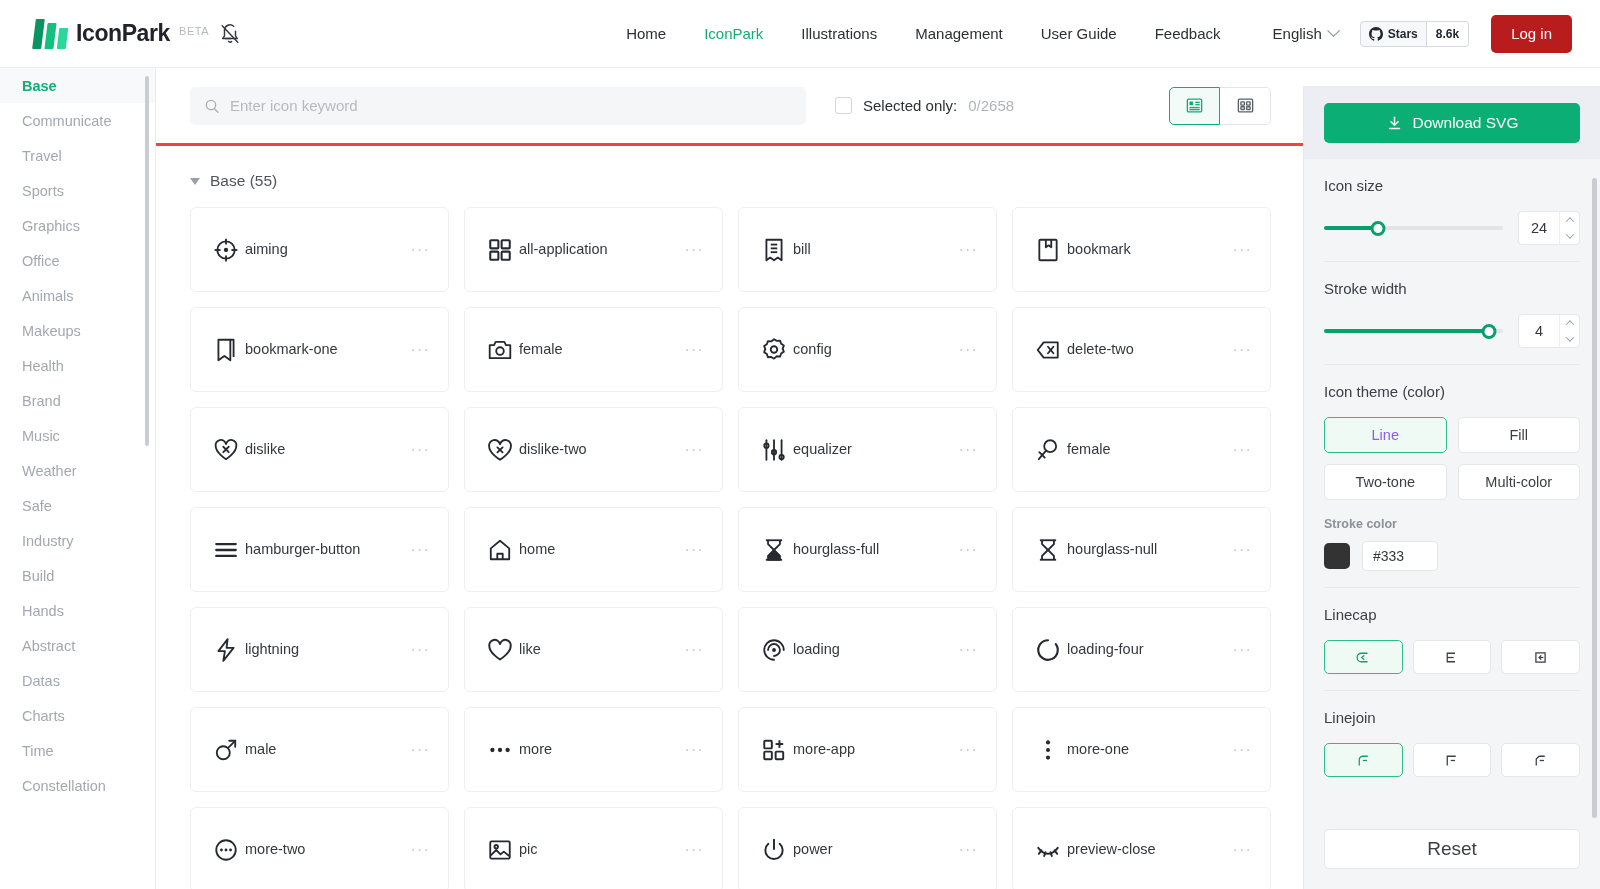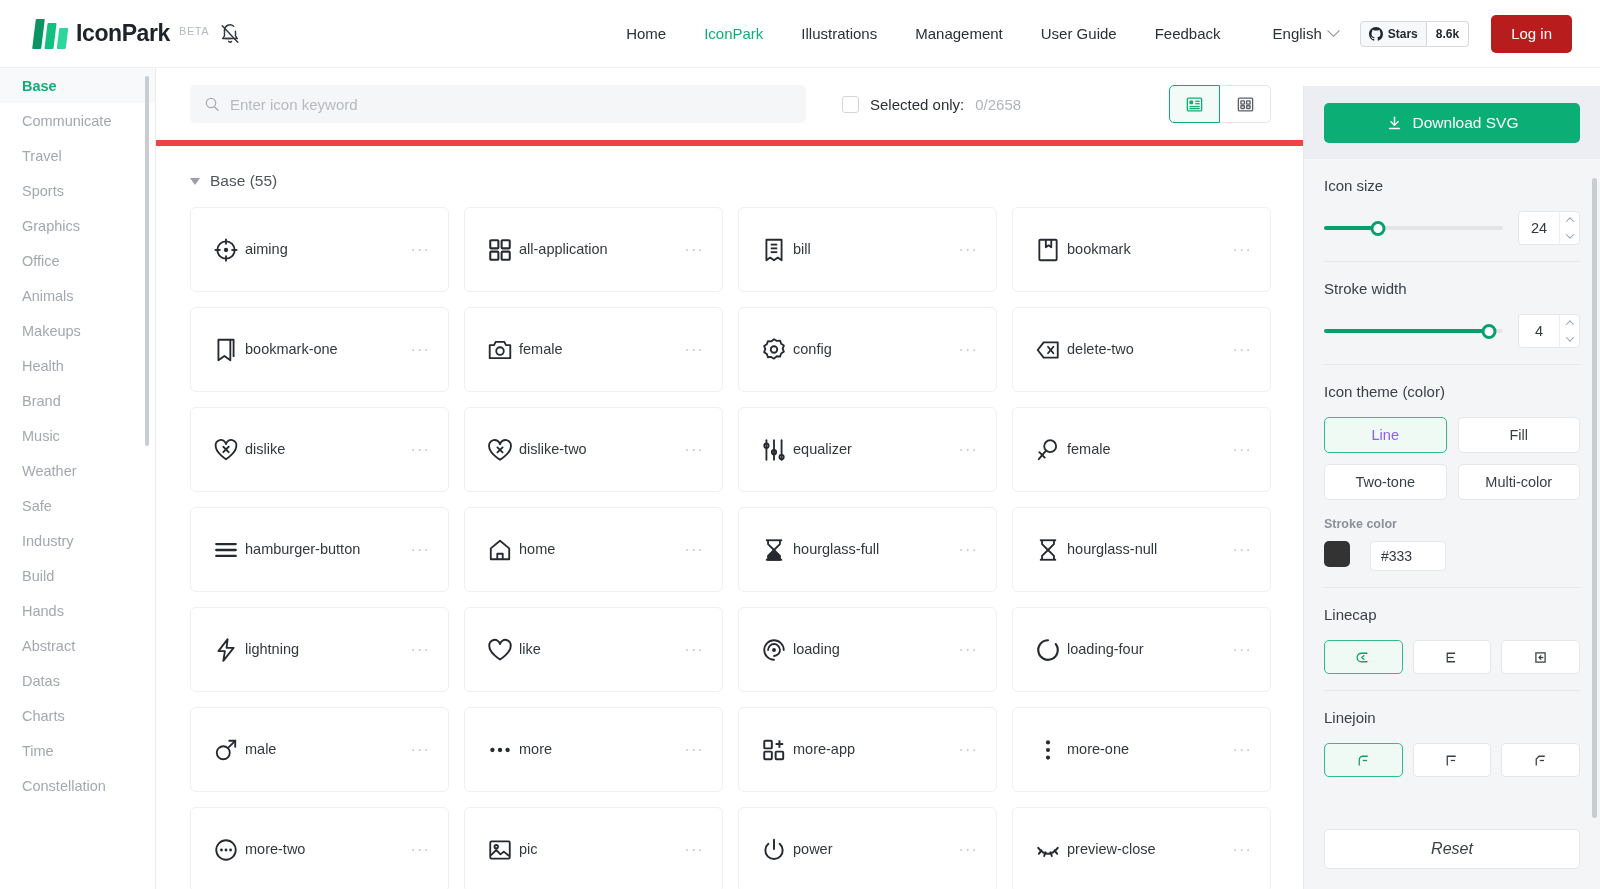--- a/index.html
+++ b/index.html
@@ -78,34 +78,34 @@
     background: #c9ccd1; border-radius: 3px; cursor: pointer;
   }
 
   
   .center { flex: 1; display: flex; flex-direction: column; min-width: 0; background: #fff; }
   .toolbar {
     height: 78px; flex: 0 0 78px;
     display: flex; align-items: center;
     padding: 0 32px 0 34px;
     background: #fff;
-    border-bottom: 6px solid #ef4444;
-    position: relative; z-index: 10; gap: 16px;
+    border-bottom: 3px solid #ef4444;
+    position: relative; z-index: 10;
   }
   .search-box {
     flex: 0 0 616px; height: 38px; background: #f5f6f7; border-radius: 5px;
     display: flex; align-items: center; gap: 10px; padding: 0 14px; cursor: text;
   }
   .search-input {
     border: none; background: transparent; outline: none; flex: 1;
     font-size: 15px; color: #3a3f46; font-family: inherit;
   }
   .search-input::placeholder { color: #b6bac0; }
 
-  .sel-only { display: flex; align-items: flex-start; gap: 11px; margin-left: 20px; white-space: nowrap; }
+  .sel-only { display: flex; align-items: flex-start; gap: 11px; margin-left: 29px; white-space: nowrap; }
   .cbx { width: 17px; height: 17px; border: 1px solid #d2d6db; border-radius: 3px; background: #fff; cursor: pointer; }
   .sel-label { font-size: 15px; color: #2b2f36; }
   .sel-count { font-size: 15px; color: #b0b4ba; }
 
   .view-toggle { margin-left: auto; display: flex; }
   .vbtn {
     width: 51px; height: 38px; display: flex; align-items: center; justify-content: center;
     background: #fff; border: 1px solid #e3e5e8; cursor: pointer;
   }
   .vbtn:first-child { border-radius: 5px 0 0 5px; }
@@ -167,32 +167,32 @@
   .caret.down { transform: rotate(-135deg) translate(1px,1px); }
 
   .btn-grid2 { display: grid; grid-template-columns: 1fr 1fr; gap: 11px; }
   .opt {
     height: 36px; background: #fff; border: 1px solid #e5e7e9; border-radius: 5px;
     display: flex; align-items: center; justify-content: center;
     font-size: 14.5px; color: #3b4047; cursor: pointer; font-family: inherit;
   }
   .opt.active { border-color: #2dbd8c; background: #effaf5; color: #8b5cf6; }
 
-  .color-row { display: flex; gap: 20px; }
+  .color-row { display: flex; align-items: center; gap: 12px; }
   .swatch { width: 26px; height: 26px; border-radius: 5px; background: #333; cursor: pointer; }
   .color-input {
     width: 76px; height: 30px; background: #fff; border: 1px solid #e5e7e9; border-radius: 4px;
     font-size: 14px; color: #33383f; padding: 0 10px; outline: none; font-family: inherit;
   }
   .btn-grid3 { display: grid; grid-template-columns: repeat(3, 1fr); gap: 10px; }
   .opt-ico { height: 34px; }
   .reset-wrap { padding: 16px 20px 20px; }
   .reset-btn {
     width: 100%; height: 40px; background: #fff; border: 1px solid #e5e7e9; border-radius: 5px;
-    font-size: 16px; color: #3b4047; cursor: pointer; font-family: inherit; font-style: italic;
+    font-size: 19px; color: #3b4047; cursor: pointer; font-family: inherit;
   }
   .right-scroll {
     position: absolute; right: 3px; top: 92px; width: 5px; height: 640px;
     background: #c9ccd1; border-radius: 3px; cursor: pointer;
   }
   svg { display: block; }
 </style>
 </head>
 <body>
 

